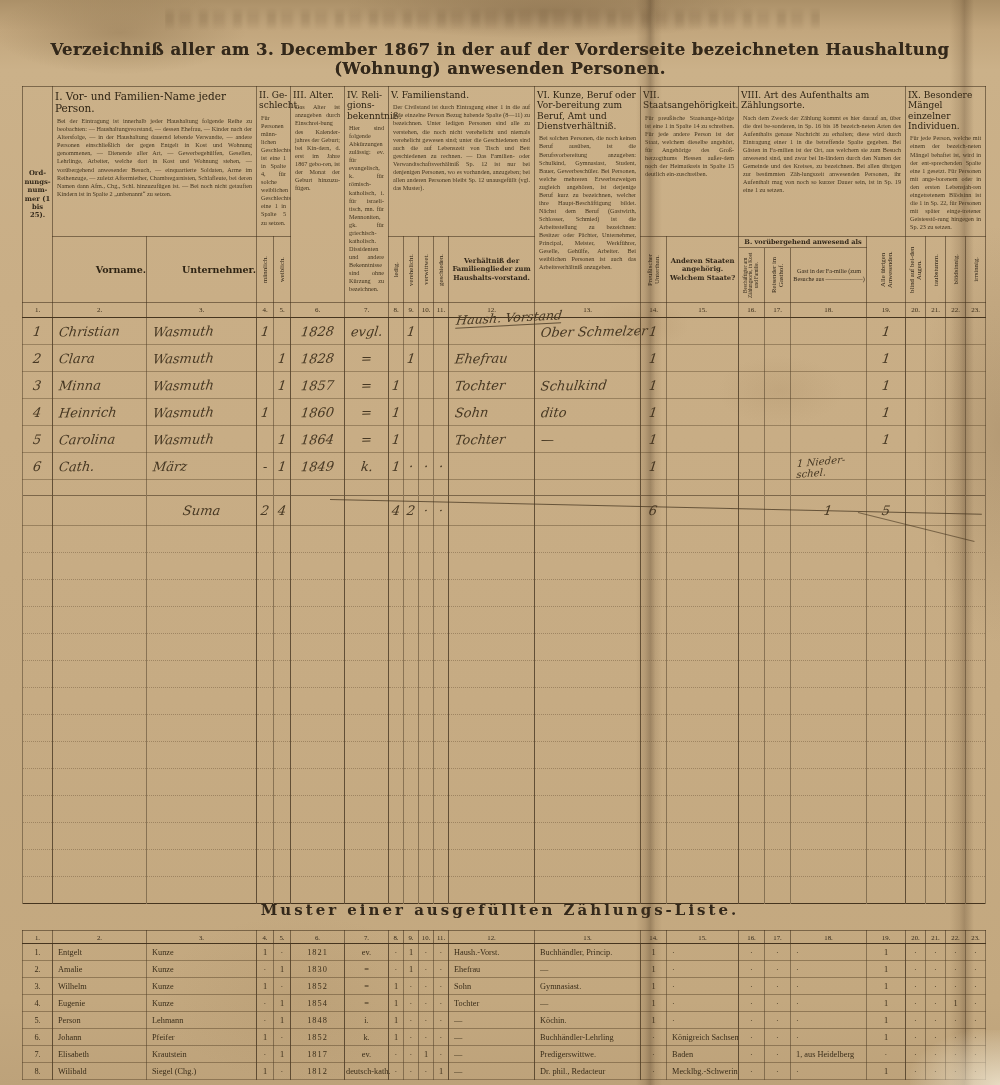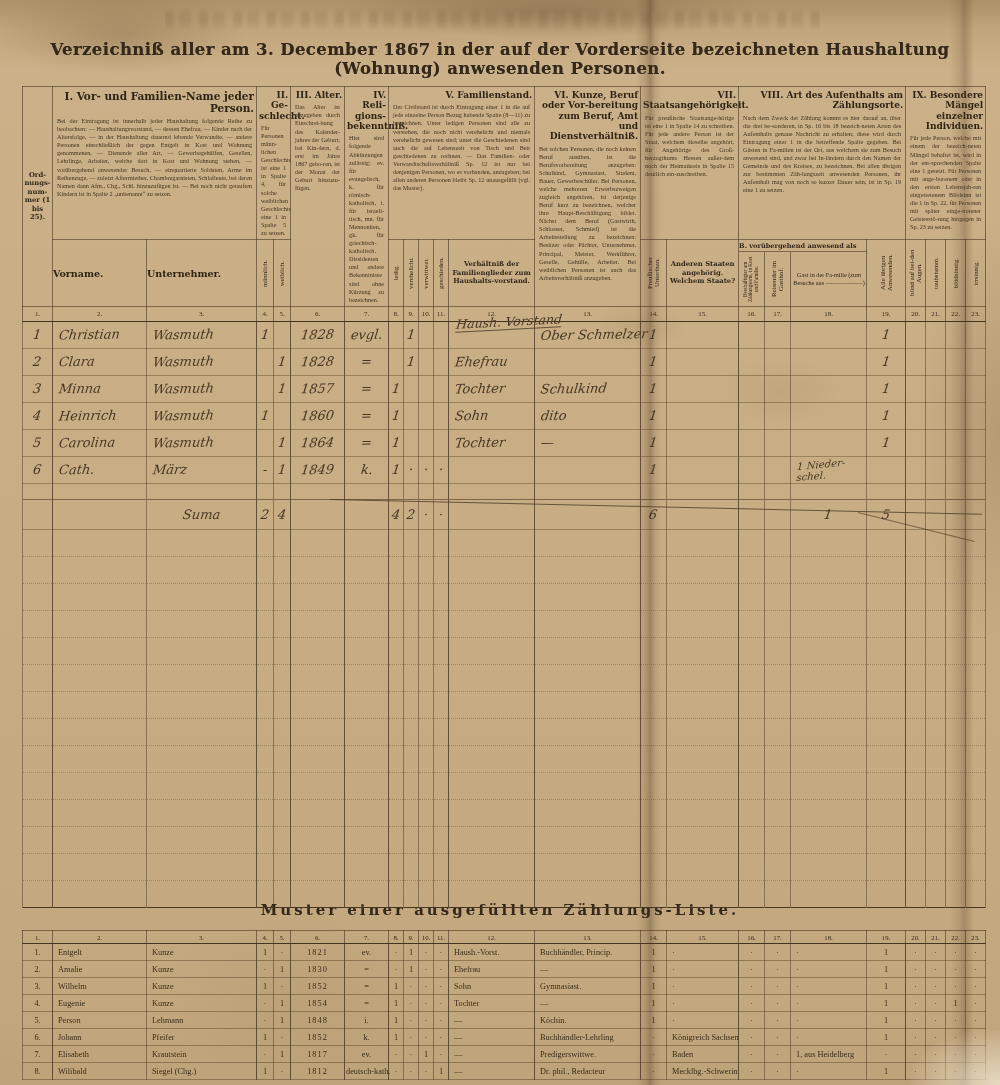--- a/index.html
+++ b/index.html
@@ -32,32 +32,32 @@
 
   table{border-collapse:collapse;table-layout:fixed;width:963px;}
   #main-table-wrap{position:absolute;left:22px;top:86px;z-index:3;}
   #muster-table-wrap{position:absolute;left:22px;top:930px;z-index:3;}
   table, th, td{border:1px solid rgba(62,46,26,.55);}
   table{border:1.4px solid #46351f;}
   th{font-weight:normal;padding:0;vertical-align:middle;}
   td{padding:0 1px;vertical-align:middle;overflow:visible;}
 
   .sect{vertical-align:top;}
-  .sect .st{font-weight:bold;text-align:right;font-size:9px;line-height:1.15;padding:3px 2px 1px;color:#2f2414;}
+  .sect .st{font-weight:normal;text-align:left;font-size:9px;line-height:1.15;padding:3px 2px 1px;color:#2f2414;}
   .sect .st.big{font-size:10.5px;}
   .sect .sb{font-size:6.2px;line-height:1.3;text-align:justify;padding:2px 4px;color:#43351f;
      font-family:"Liberation Serif",serif;hyphens:auto;}
-  .subhead{font-weight:bold;font-size:9.5px;text-align:left;color:#2f2414;}
+  .subhead{font-weight:bold;font-size:9.5px;text-align:right;color:#2f2414;}
   .subsmall{font-size:6.8px;line-height:1.25;text-align:center;font-weight:bold;color:#33281a;padding:1px;}
   .rot{writing-mode:vertical-rl;transform:rotate(180deg);font-size:6.8px;line-height:1.05;margin:0 auto;
      text-align:center;max-height:54px;color:#33281a;font-family:"Liberation Serif",serif;white-space:normal;}
   .rot.tiny{font-size:5.2px;}
   .grp{display:grid;grid-template-rows:auto 1fr;height:100%;}
   .grp .gbar{grid-column:1/4;border-bottom:1px solid rgba(62,46,26,.55);font-size:6.6px;font-weight:bold;
-     text-align:left;padding:1px 0;color:#33281a;}
+     text-align:center;padding:1px 0;color:#33281a;}
   .grp .gcell{border-right:1px solid rgba(62,46,26,.55);display:flex;align-items:center;justify-content:center;}
   .grp .gcell:last-child{border-right:none;}
   .gast{font-size:6.2px;line-height:1.3;text-align:center;padding:1px;color:#33281a;font-family:"Liberation Serif",serif;}
 
   tr.hA{height:150px;} tr.hB{height:58px;} tr.hC{height:15px;}
   tr.hC th{font-size:7px;text-align:center;color:#3a2d1a;border-bottom:1.4px solid #46351f;font-family:"Liberation Serif",serif;}
   tr.hand{height:27px;} tr.gap{height:16px;} tr.summa{height:30px;} tr.fill{height:27px;}
   tr.fill td{border-bottom:1px dotted rgba(85,64,38,.35);border-top:none;}
   tr.gap td{border-bottom:none;}
   tr.hand td, tr.summa td{border-bottom:1px solid rgba(85,64,38,.4);}

